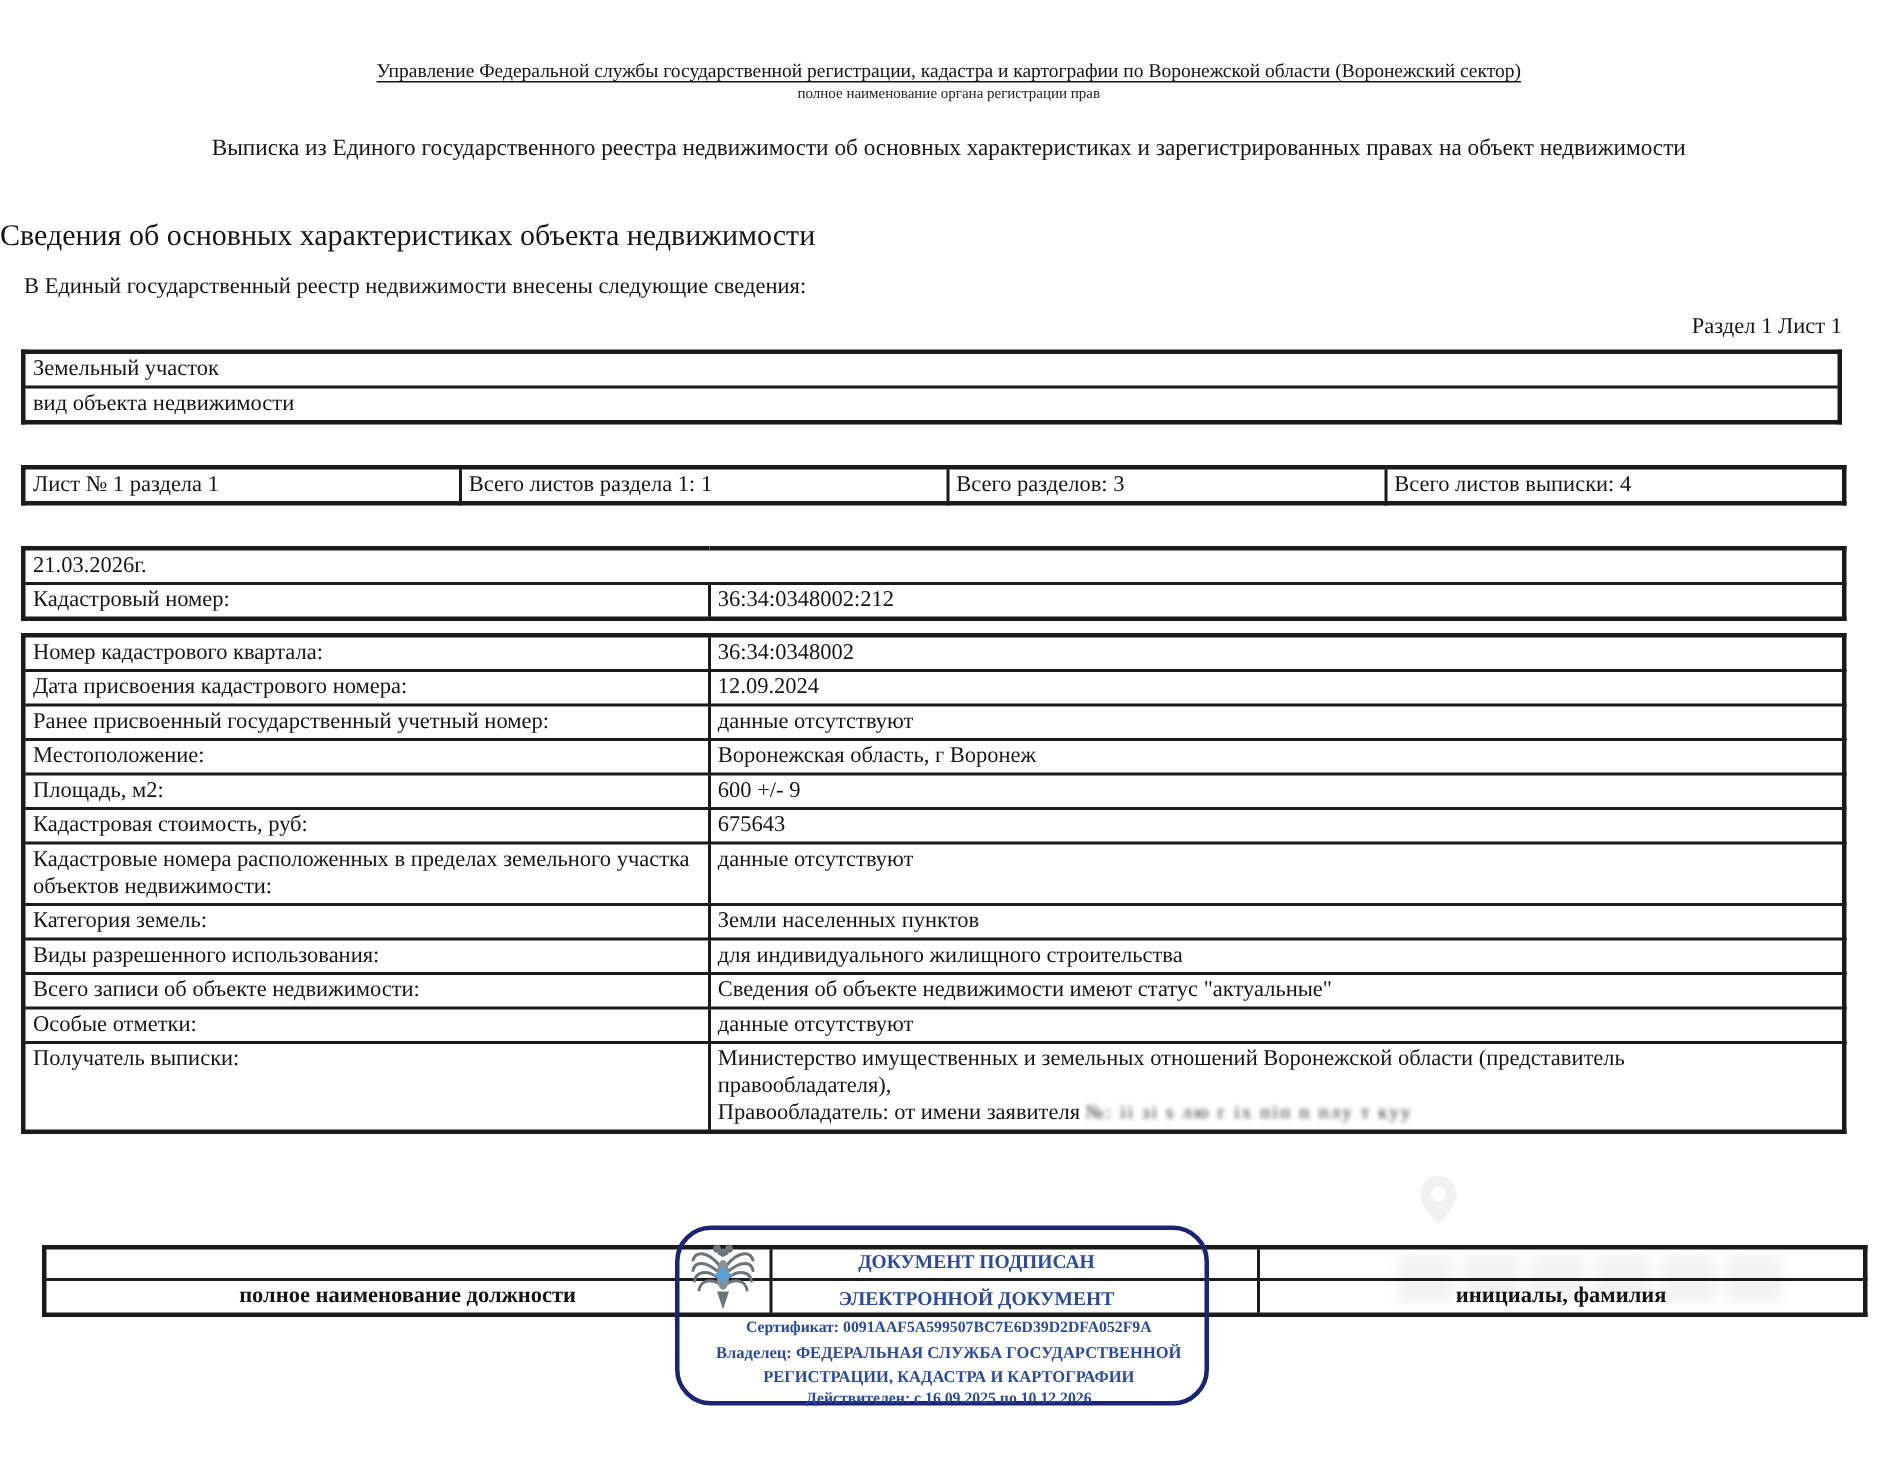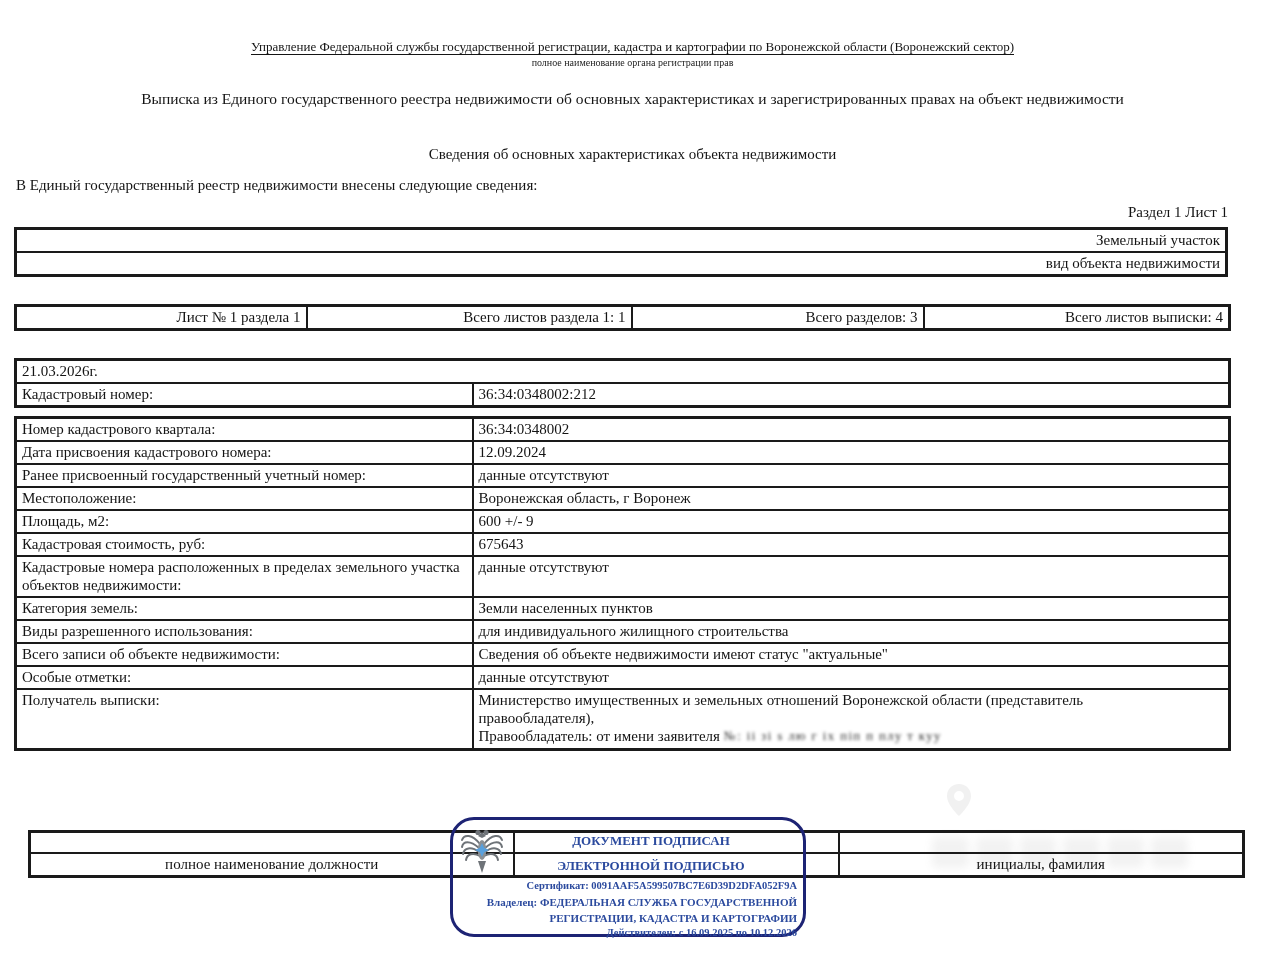--- a/index.html
+++ b/index.html
@@ -5,51 +5,51 @@
   * { box-sizing: border-box; }
   html,body { margin:0; padding:0; background:#ffffff; }
   .sheet {
     position:relative; width:1265px; height:972px; background:#fff;
     font-family:"Liberation Serif", serif; color:#141414; overflow:hidden;
   }
   .authority { margin:38px 60px 0; text-align:center; font-size:13px; line-height:18px;
                text-decoration:underline; text-underline-offset:3px; }
   .authority-caption { text-align:center; font-size:10px; line-height:12px; margin-top:1px; color:#222; }
   .doc-title { text-align:center; font-size:15.5px; line-height:19px; margin-top:20px; padding:0 48px; }
-  .section-title { text-align:center; font-size:15px; margin-top:38px; }
+  .section-title { text-align:left; font-size:20px; margin-top:38px; }
   .intro { font-size:15px; margin:14px 0 0 16px; }
   .section-sheet { font-size:15px; text-align:right; margin:10px 37px 6px 0;padding-left:32px; }
 
   table.doc { width:1214px; margin-left:14px; border-collapse:collapse; table-layout:fixed;
               border:3px solid #1a1a1a; }
   table.doc td { border:2px solid #1a1a1a; font-size:15px; line-height:18px;
                  padding:1px 5px 2px; vertical-align:top; background:transparent; }
   .mb6 { margin-bottom:6px; } .mb8 { margin-bottom:8px;margin-top:27px; }
-  .t-kind td, .t-counters td { text-align:right;font-family:Liberation Serif, serif; }
+  .t-kind td, .t-counters td { text-align:left;font-family:Liberation Serif, serif; }
   .t-kind td { padding-top:2px; padding-bottom:2px; }
   .t-counters td { height:22px; }
   .date-cell { height:19px; }
   .recipient-l1 { max-width:672px; }
   .redacted {
     display:inline-block; filter:blur(1.4px); color:#2a2a2a; letter-spacing:1.5px;
     font-size:12.5px; transform:translateY(-1px); white-space:nowrap;
   }
 
-  .bottom-table { position:absolute; left:14px; top:830px; width:1214px; }
+  .bottom-table { position:absolute; left:14px; top:830px; width:1214px;font-weight:bold; }
   .bottom-table td { vertical-align:middle; text-align:center; }
   .bottom-table .r1 td { height:21px; }
   .bottom-table .r2 td { height:24px; }
 
   .stamp { position:absolute; left:450px; top:817px; width:356px; height:120px;
            border:3.5px solid #1d2374; border-radius:24px; background:transparent; }
   .stamp-eagle { position:absolute; left:7px; top:6px; width:44px; height:50px; }
   .stamp-line { position:absolute; left:52px; right:6px; text-align:center;
                 font-weight:bold; color:#2b4a9e; font-size:13px; line-height:15px; }
   .stamp-t1 { top:13px; } .stamp-t2 { top:38px; }
-  .stamp-small { position:absolute; left:15px; right:6px; text-align:right;
+  .stamp-small { position:absolute; left:15px; right:6px; text-align:center;
                  font-weight:bold; color:#2b4a9e; }
   .stamp-cert  { top:60px;  font-size:10.5px; }
   .stamp-own1  { top:76px;  font-size:11px; }
   .stamp-own2  { top:92px;  font-size:11px; }
   .stamp-valid { top:107px; font-size:10.5px; }
 
   .wm-pin { position:absolute; left:945px; top:782px; width:28px; height:36px; opacity:.08; }
   .wm-blobs { position:absolute; left:932px; top:837px; width:256px; height:31px;
               display:flex; gap:7px; filter:blur(4px); opacity:.11; pointer-events:none; }
   .wm-blobs div { flex:1; background:#8d8d8d; border-radius:5px; }
@@ -215,20 +215,20 @@
         <path d="M24 30 C31 26, 37 28, 38 34"></path>
       </g>
       <circle cx="18" cy="6.5" r="2.6" fill="#6e7378"></circle>
       <circle cx="26" cy="6.5" r="2.6" fill="#6e7378"></circle>
       <path d="M22 6 L18 10 L22 12 L26 10 Z" fill="#6e7378"></path>
       <ellipse cx="22" cy="24" rx="4.2" ry="10" fill="#8a8f94"></ellipse>
       <path d="M18 35 L22 47 L26 35 Z" fill="#6e7378"></path>
       <path d="M22 17 L24.2 21.8 L29 24 L24.2 26.2 L22 31 L19.8 26.2 L15 24 L19.8 21.8 Z" fill="#58a0dd"></path>
     </svg>
     <div class="stamp-line stamp-t1">ДОКУМЕНТ ПОДПИСАН</div>
-    <div class="stamp-line stamp-t2">ЭЛЕКТРОННОЙ ПОДПИСЬЮ</div>
+    <div class="stamp-line stamp-t2">ЭЛЕКТРОННОЙ ДОКУМЕНТ</div>
     <div class="stamp-small stamp-cert">Сертификат: 0091AAF5A599507BC7E6D39D2DFA052F9A</div>
     <div class="stamp-small stamp-own1">Владелец: ФЕДЕРАЛЬНАЯ СЛУЖБА ГОСУДАРСТВЕННОЙ</div>
     <div class="stamp-small stamp-own2">РЕГИСТРАЦИИ, КАДАСТРА И КАРТОГРАФИИ</div>
     <div class="stamp-small stamp-valid">Действителен: с 16.09.2025 по 10.12.2026</div>
   </div>
 
 </div>
 
 </body></html>

